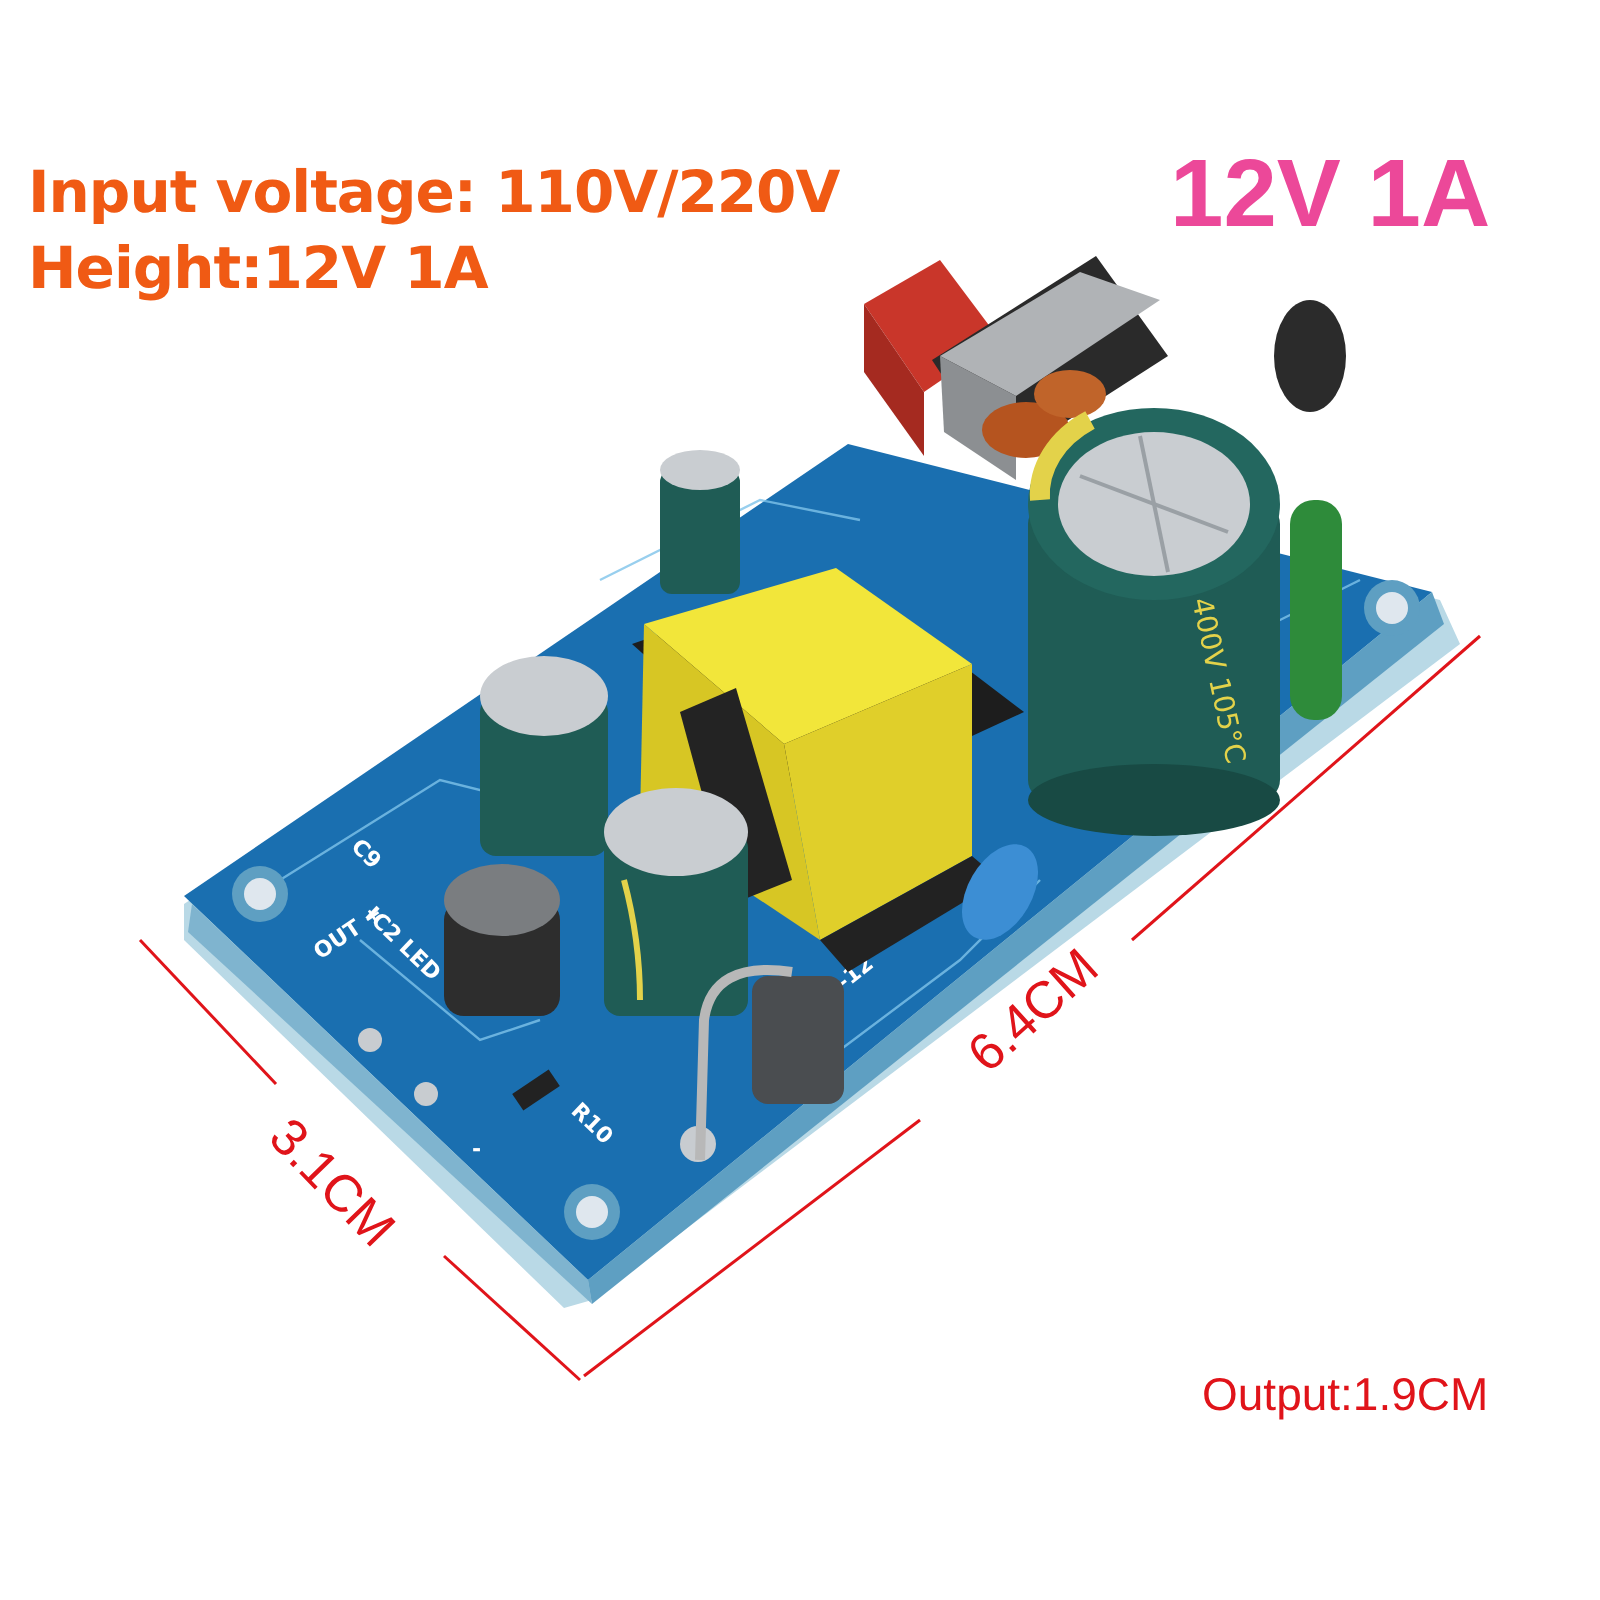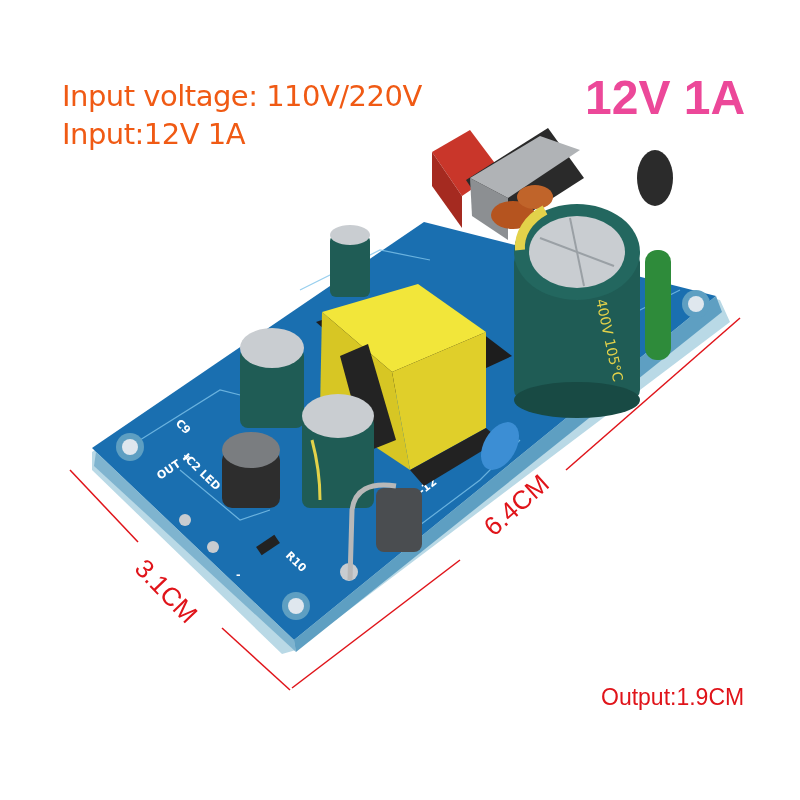--- a/index.html
+++ b/index.html
@@ -1,17 +1,17 @@
 <!DOCTYPE html>
 <html><head>
 <meta charset="utf-8">
 <style>
   html, body { margin:0; padding:0; background:#ffffff; }
   #stage { position:relative; width:800px; height:800px; overflow:hidden; background:#ffffff; font-family:"Liberation Sans", sans-serif; }
-  .spec { position:absolute; left:14px; color:#f05a14; font-weight:normal; font-size:29px; font-family:"DejaVu Sans", sans-serif; letter-spacing:-0.5px; line-height:1;margin-left:48px; }
+  .spec { position:absolute; left:14px; color:#f05a14; font-weight:bold; font-size:29px; font-family:"DejaVu Sans", sans-serif; letter-spacing:-0.5px; line-height:1; }
   #spec1 { top:82px; }
   #spec2 { top:120px; }
   #badge { position:absolute; left:585px; top:74px; color:#ec4899; font-weight:bold; font-size:48px; font-family:"Liberation Sans", sans-serif; line-height:1; }
   #height-label { position:absolute; left:601px; top:686px; color:#e0141a; font-size:23px; font-family:"Liberation Sans", sans-serif; line-height:1; }
   .dim { position:absolute; color:#e0141a; font-size:26px; font-family:"Liberation Sans", sans-serif; line-height:1; white-space:nowrap; }
   #dim-len { left:478px; top:492px; transform:rotate(-42deg); transform-origin:center; }
   #dim-wid { left:128px; top:578px; transform:rotate(46deg); transform-origin:center; }
   svg.art { position:absolute; left:0; top:0; }
 </style>
 </head>
@@ -120,18 +120,18 @@
 
     <g>
       <rect x="376" y="488" width="46" height="64" rx="8" fill="#4a4d50"></rect>
       <path d="M350 580 L352 510 Q356 480 396 486" stroke="#b8b8b8" stroke-width="5" fill="none"></path>
     </g>
 
     <ellipse cx="500" cy="446" rx="16" ry="26" fill="#3c8ed4" transform="rotate(30 500 446)"></ellipse>
   </svg>
 
   <div id="spec1" class="spec">Input voltage: 110V/220V</div>
-  <div id="spec2" class="spec">Input:12V 1A</div>
+  <div id="spec2" class="spec">Height:12V 1A</div>
   <div id="badge">12V 1A</div>
   <div id="dim-len" class="dim">6.4CM</div>
   <div id="dim-wid" class="dim">3.1CM</div>
   <div id="height-label">Output:1.9CM</div>
 </div>
 
 </body></html>

